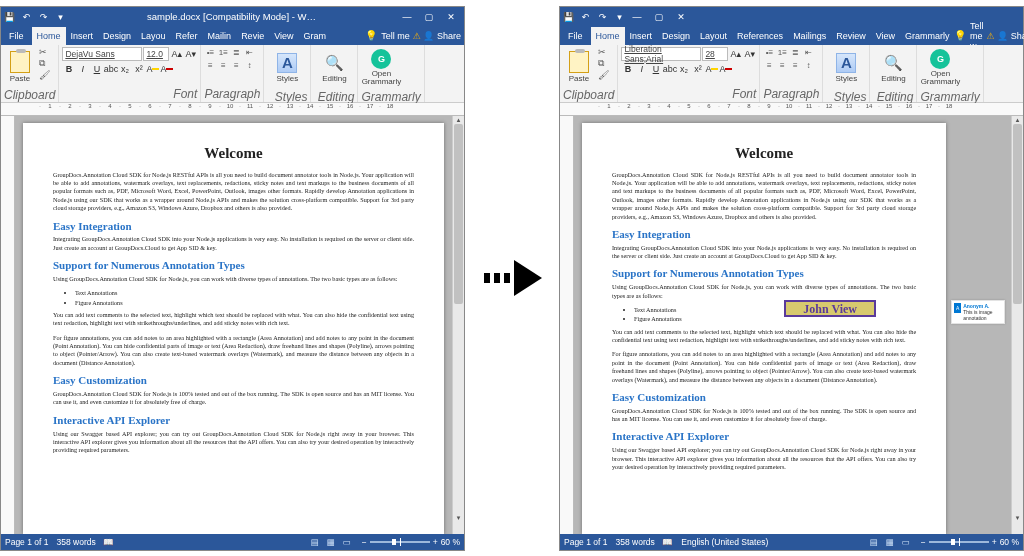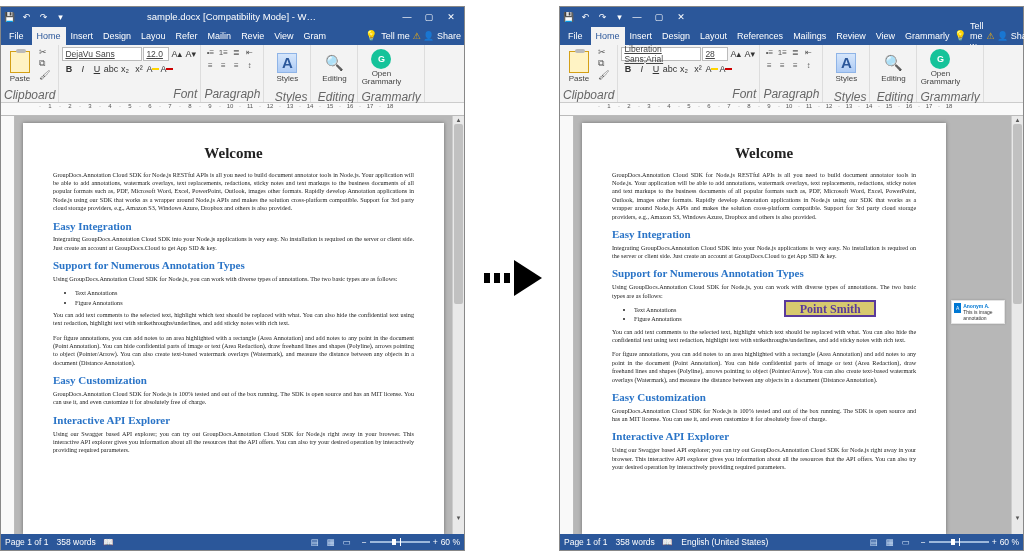--- a/index.html
+++ b/index.html
@@ -625,21 +625,21 @@
         <ul>
           <li>Text Annotations</li>
           <li>Figure Annotations</li>
         </ul>
         <p>You can add text comments to the selected text, highlight which text should be replaced with what. You can also hide the confidential text using text redaction, highlight text with strikethroughs/underlines, and add sticky notes with rich text.</p>
         <p>For figure annotations, you can add notes to an area highlighted with a rectangle (Area Annotation) and add notes to any point in the document (Point Annotation). You can hide confidential parts of image or text (Area Redaction), draw freehand lines and shapes (Polyline), arrows pointing to object (Pointer/Arrow). You can also create text-based watermark overlays (Watermark), and measure the distance between any objects in a document (Distance Annotation).</p>
         <h3>Easy Customization</h3>
         <p>GroupDocs.Annotation Cloud SDK for Node.js is 100% tested and out of the box running. The SDK is open source and has an MIT license. You can use it, and even customize it for absolutely free of charge.</p>
         <h3>Interactive API Explorer</h3>
         <p>Using our Swagger based API explorer; you can try out GroupDocs.Annotation Cloud SDK for Node.js right away in your browser. This interactive API explorer gives you information about all the resources that the API offers. You can also try your desired operation by interactively providing required parameters.</p>
-        <div class="annot-box">Point Smith</div>
+        <div class="annot-box">John View</div>
       </div>
       <div class="comment-card">
         <span class="avatar">A</span>
         <div class="cc-body">
           <div class="cc-name">Anonym A.</div>
           <div>This is image annotation</div>
         </div>
       </div>
     </div>
     <div class="scrollbar-v">

